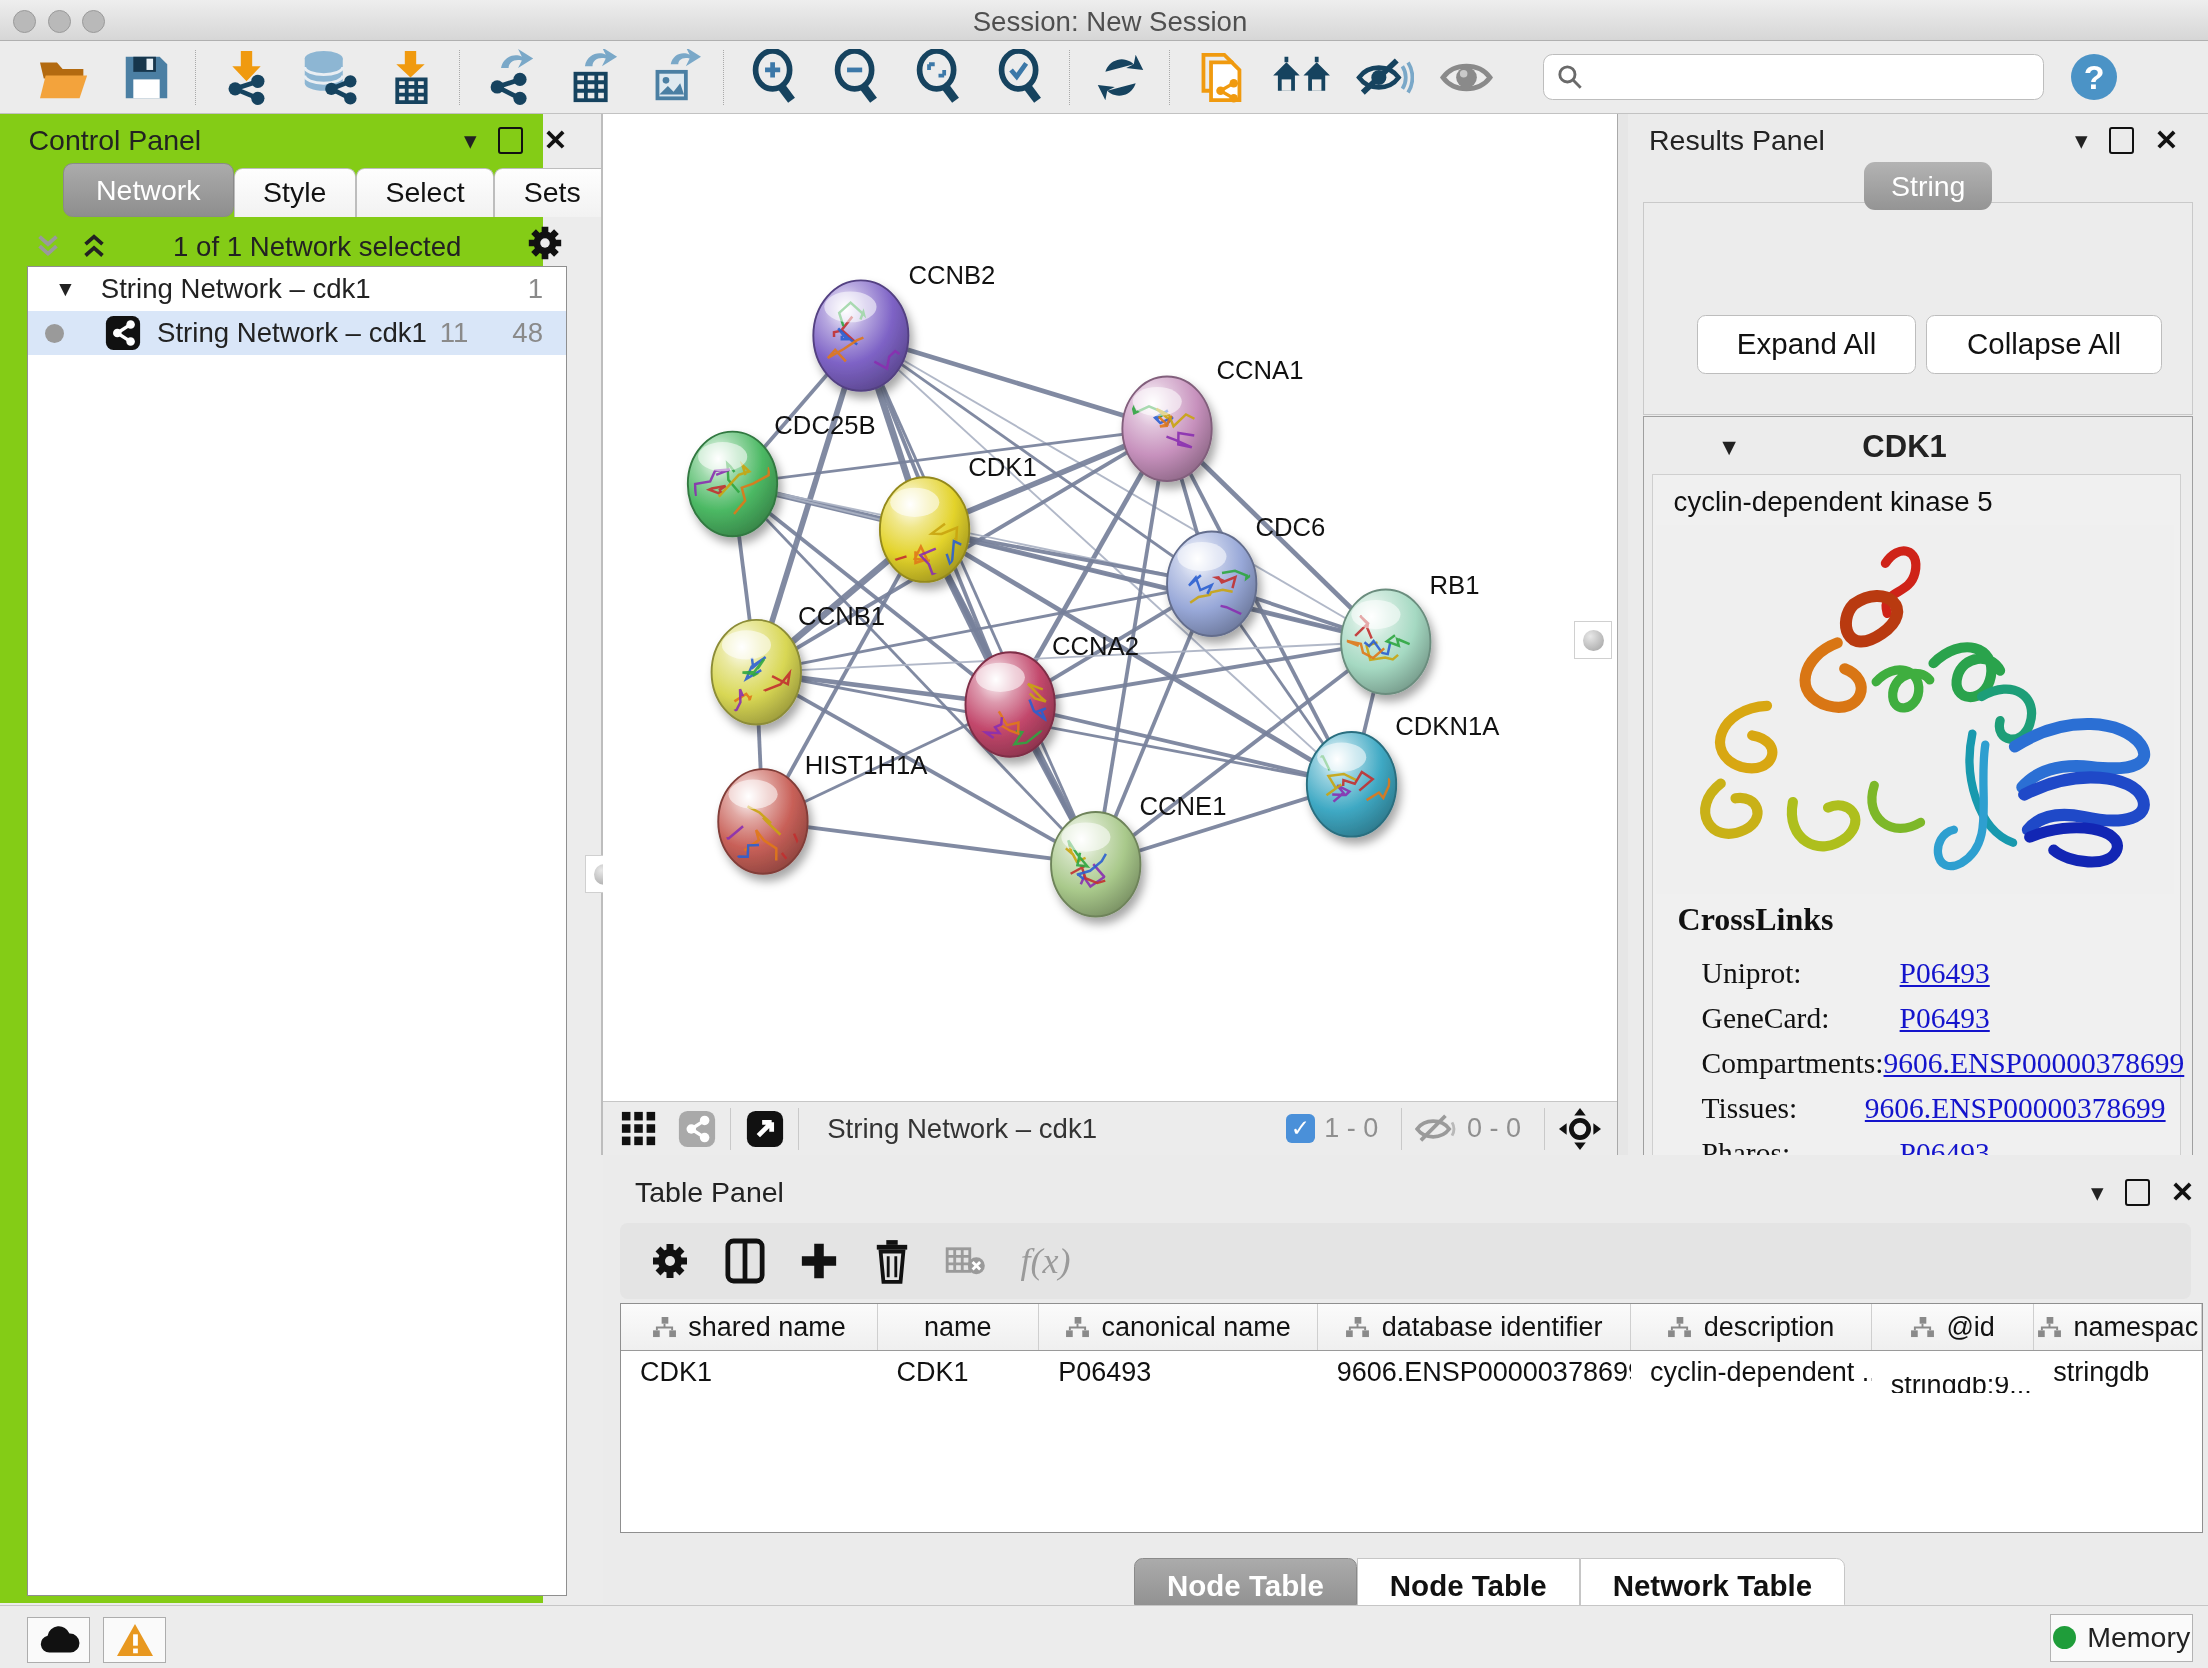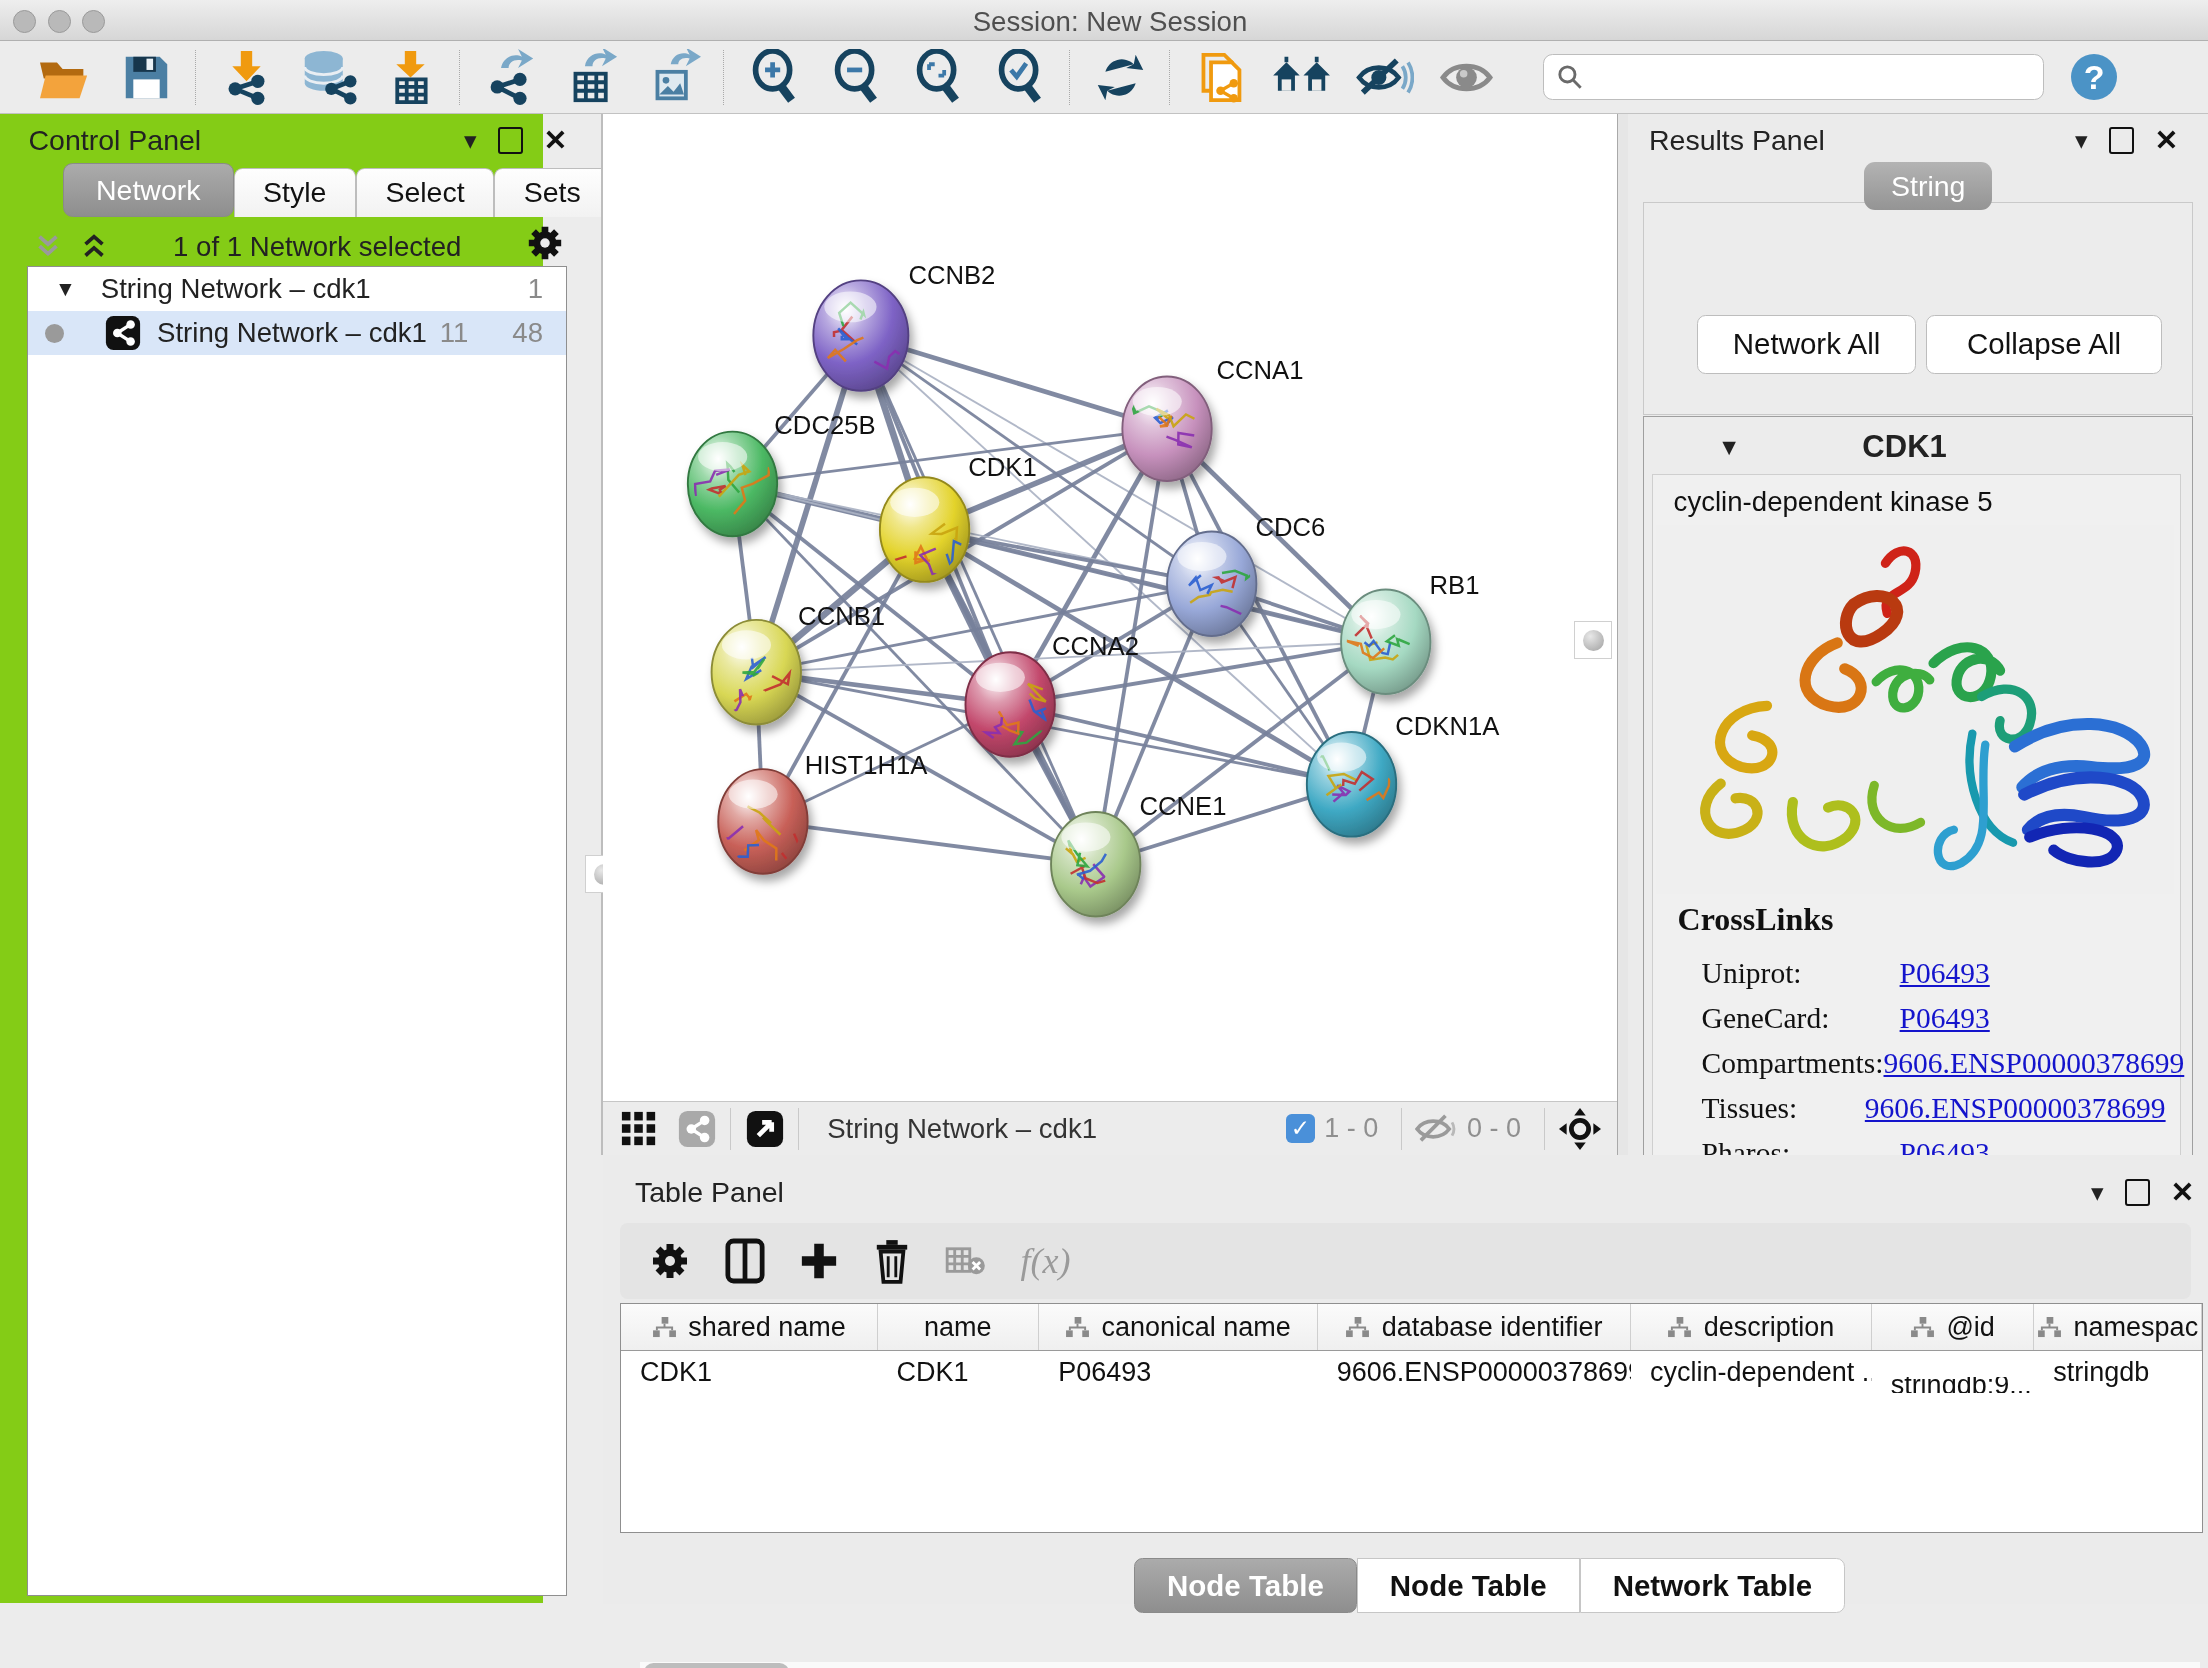--- a/index.html
+++ b/index.html
@@ -677,21 +677,21 @@
 
   <div class="abs rpanel">
     <div class="panel-head" style="left:21px;">Results Panel</div>
     <div class="panel-ctrl" style="left:447px;">
       <span class="glyph-menu">▾</span>
       <span class="glyph-float"></span>
       <span class="glyph-close">✕</span>
     </div>
     <div class="rtab">String</div>
     <div class="rbox1">
-      <div class="rbtn" style="left:53px;width:160px;">Network All</div>
+      <div class="rbtn" style="left:53px;width:160px;">Expand All</div>
       <div class="rbtn" style="left:282px;width:177px;">Collapse All</div>
     </div>
     <div class="rbox2">
       <div class="gene-head">
         <span class="tri">▼</span>
         <span class="gname">CDK1</span>
       </div>
       <div class="gene-body">
         <div class="gene-desc">cyclin-dependent kinase 5</div>
         <svg id="structsvg" width="518" height="371" viewBox="0 0 560 400" style="position:absolute;left:3.8px;top:49px;">
@@ -875,14 +875,32 @@
           <span class="hthumb"></span>
         </div>
     </div>
     <div class="btabs">
       <div class="btab active">Node Table</div>
       <div class="btab">Node Table</div>
       <div class="btab">Network Table</div>
     </div>
   </div>
 
+  <div class="abs statusbar">
+    <div class="sbtn" style="left:27px;">
+      <svg width="42" height="28.5" viewBox="0 0 44 30">
+          <path d="M12,28 a9,9 0 0 1 -2,-17.8 A12,12 0 0 1 33,8 a8.5,8.5 0 0 1 1,20 Z" fill="#111"></path>
+        </svg>
+    </div>
+    <div class="sbtn" style="left:103px;">
+      <svg width="40" height="36" viewBox="0 0 42 38">
+          <path d="M21,2 L40,36 H2 Z" fill="#e89820"></path>
+          <rect x="19" y="13" width="5" height="12" fill="#fff"></rect>
+          <rect x="19" y="28" width="5" height="5" fill="#fff"></rect>
+        </svg>
+    </div>
+    <div class="membtn">
+      <span class="memdot"></span>
+      <span>Memory</span>
+    </div>
+  </div>
 </div>
 
 
 </body></html>

